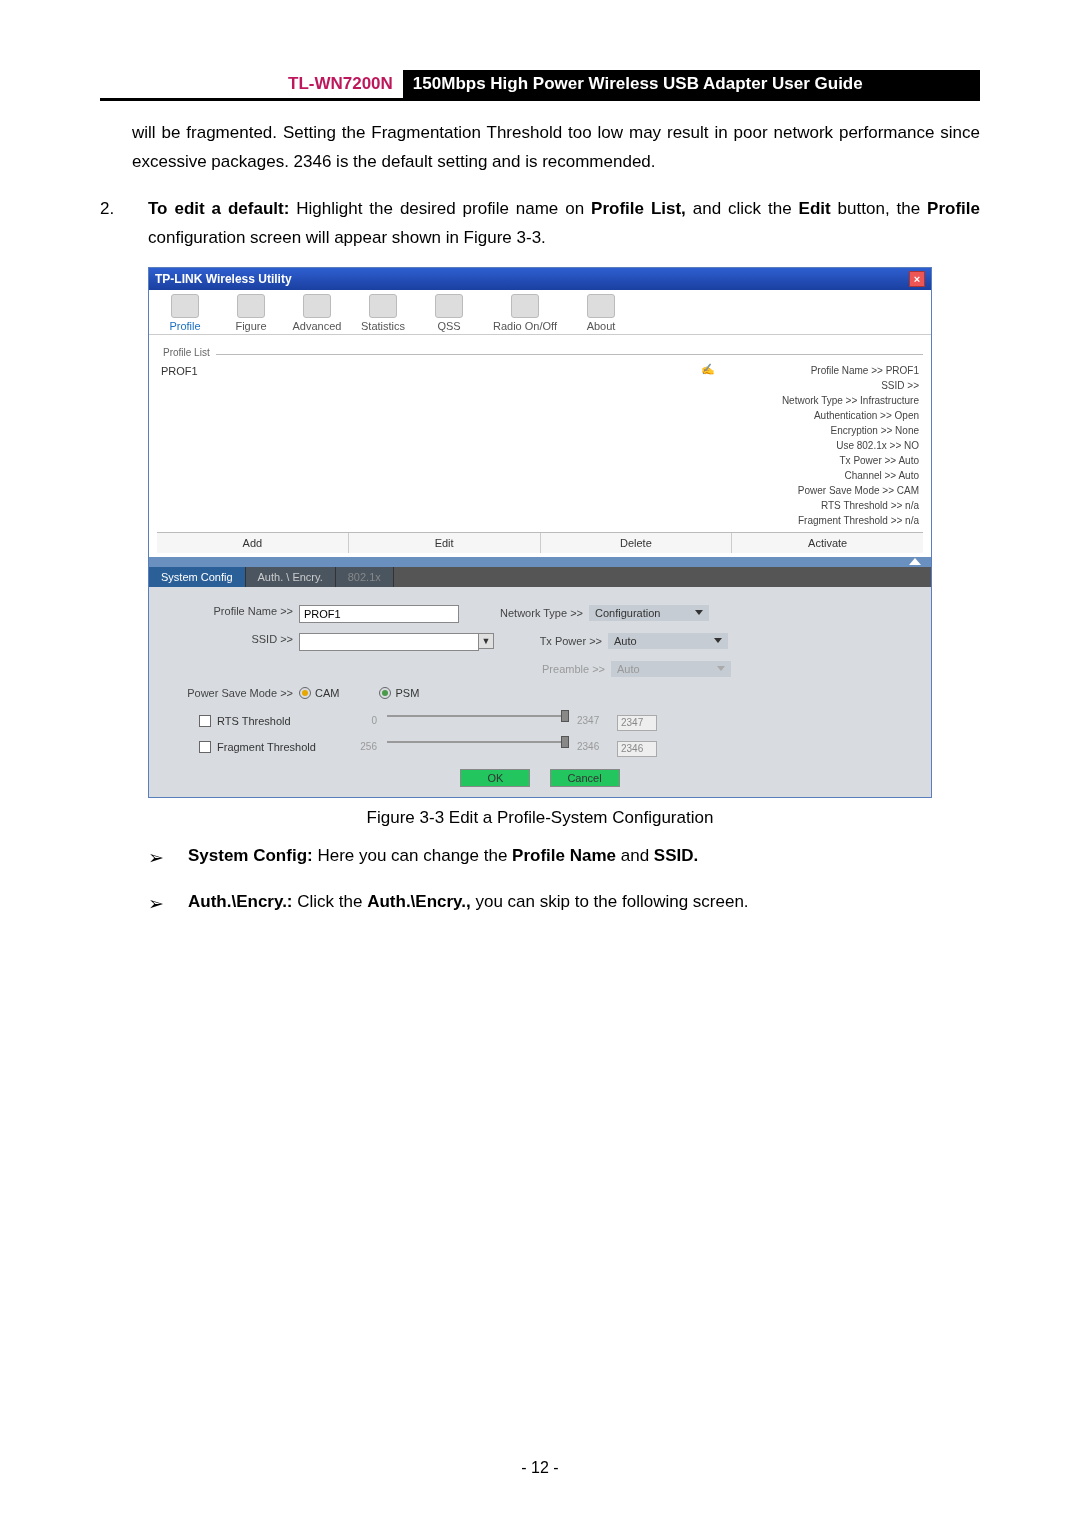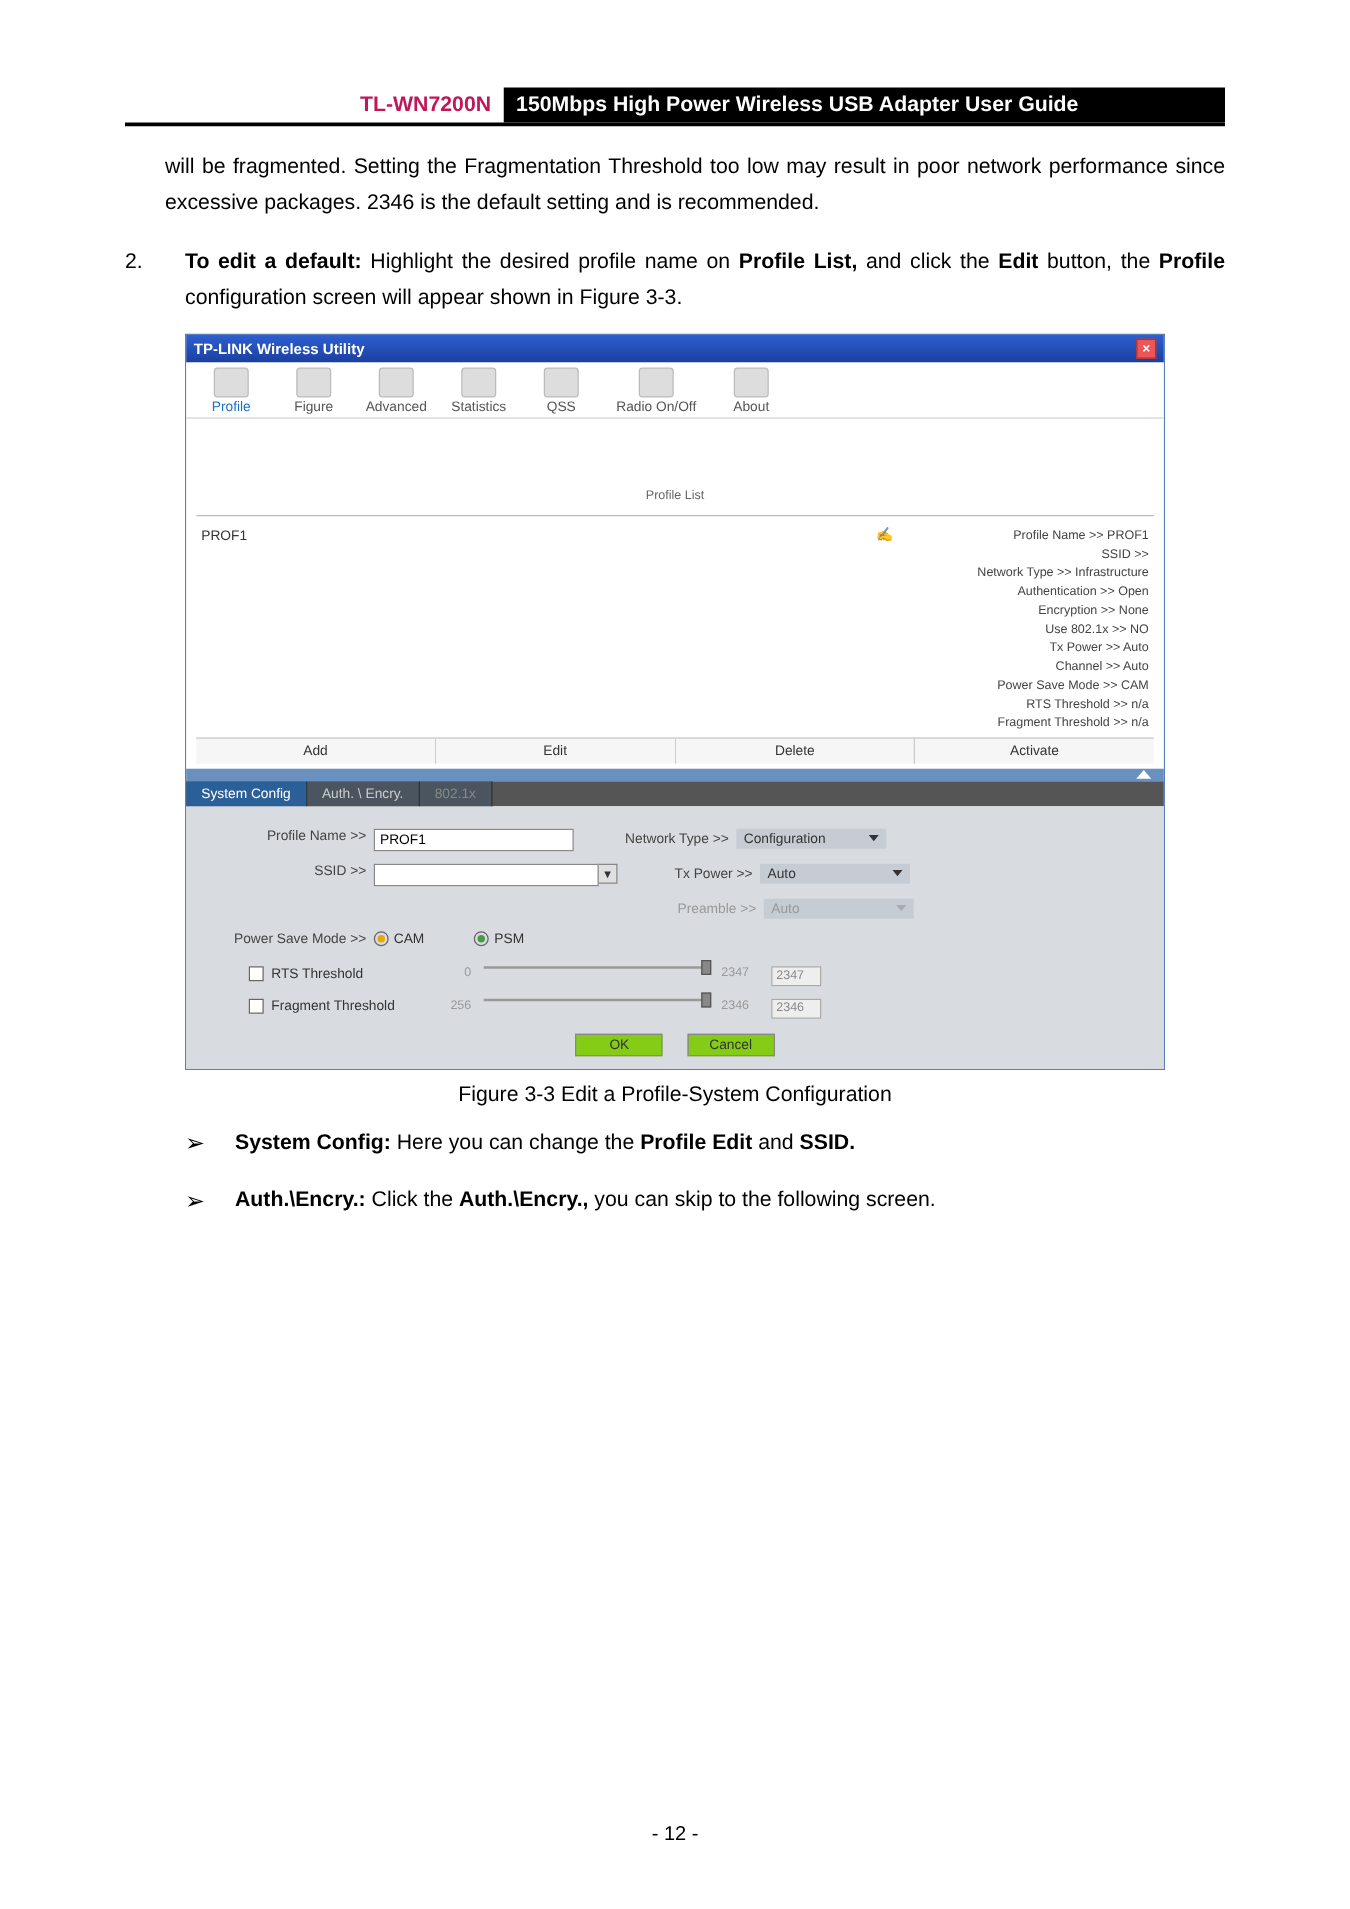--- a/index.html
+++ b/index.html
@@ -113,28 +113,26 @@
     margin: 0 auto 2px auto;
     background: #ddd;
     border: 1px solid #bbb;
     border-radius: 3px;
   }
   .profile-section {
     background: #fff;
     padding: 6px 8px 4px 8px;
   }
   .profile-list-label {
-    text-align: center;
     font-size: 10px;
     color: #666;
     border-bottom: 1px solid #bbb;
-    padding-bottom: 16px;
+    padding-bottom: 2px;
     margin-bottom: 4px;
     position: relative;
-    margin-top: 44px;
   }
   .profile-list-label span { background: #fff; padding: 0 6px; position: relative; top: 6px; }
   .profile-row {
     display: flex;
     align-items: flex-start;
     min-height: 140px;
   }
   .list-col { flex: 1; padding: 6px 4px; font-size: 11px; }
   .details-col {
     width: 200px;
@@ -300,21 +298,21 @@
     padding: 1px 3px;
     color: #888;
   }
   .btn-row {
     text-align: center;
     margin-top: 12px;
   }
   .win-btn {
     display: inline-block;
     width: 70px;
-    background: #84cc16;
+    background: #22c55e;
     border: 1px solid #888;
     font-size: 11px;
     padding: 2px 0;
     margin: 0 8px;
     text-align: center;
   }
 </style>
 </head>
 <body>
 
@@ -458,21 +456,21 @@
       <span class="win-btn">Cancel</span>
     </div>
   </div>
 </div>
 
 <p class="fig-caption">Figure 3-3 Edit a Profile-System Configuration</p>
 
 <div class="bullet-item">
   <div class="bullet">➢</div>
   <div>
-    <b>System Config:</b><span> Here you can change the </span><b>Profile Edit</b><span> and </span><b>SSID.</b>
+    <b>System Config:</b><span> Here you can change the </span><b>Profile Name</b><span> and </span><b>SSID.</b>
   </div>
 </div>
 
 <div class="bullet-item">
   <div class="bullet">➢</div>
   <div>
     <b>Auth.\Encry.:</b><span> Click the </span><b>Auth.\Encry.,</b><span> you can skip to the following screen.</span>
   </div>
 </div>
 

